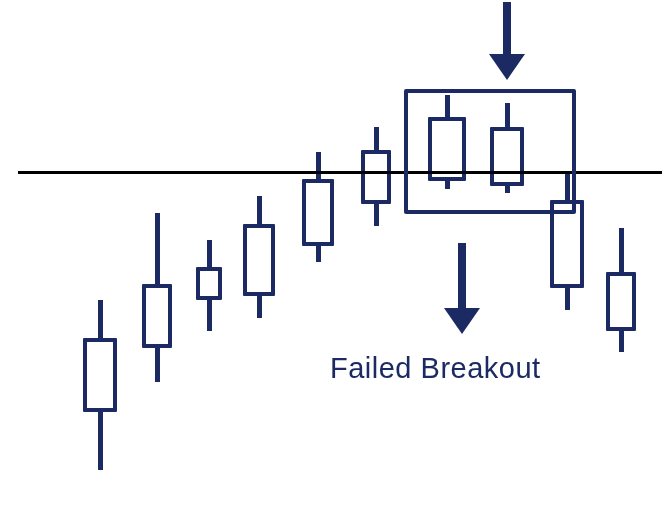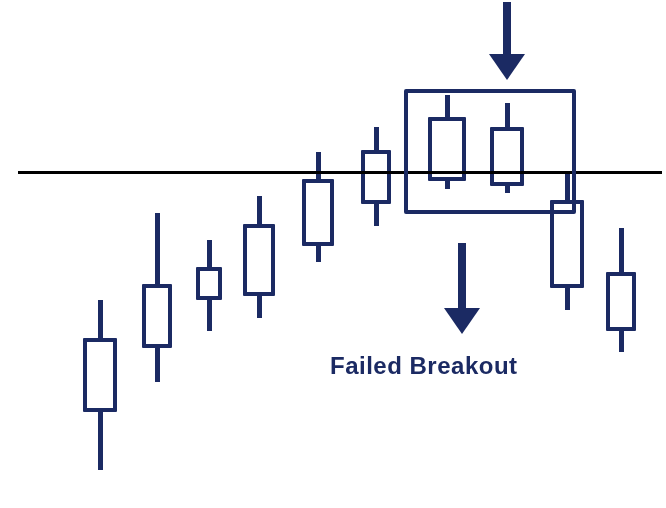--- a/index.html
+++ b/index.html
@@ -37,22 +37,22 @@
     position: absolute;
     border: 4px solid var(--box, #1b2a63);
     box-sizing: border-box;
     border-radius: 2px;
     background: transparent;
   }
   .arrow-part { position: absolute; }
   .diagram-label {
     position: absolute;
     color: var(--label, #1b2a63);
-    font-weight: 700;
-    font-size: 24px;
+    font-weight: 400;
+    font-size: 29px;
     letter-spacing: 0.5px;
     white-space: nowrap;
     text-align: right;
   }
   .layer { position: absolute; inset: 0; }
 </style>
 </head>
 <body>
 
 <div class="canvas">

